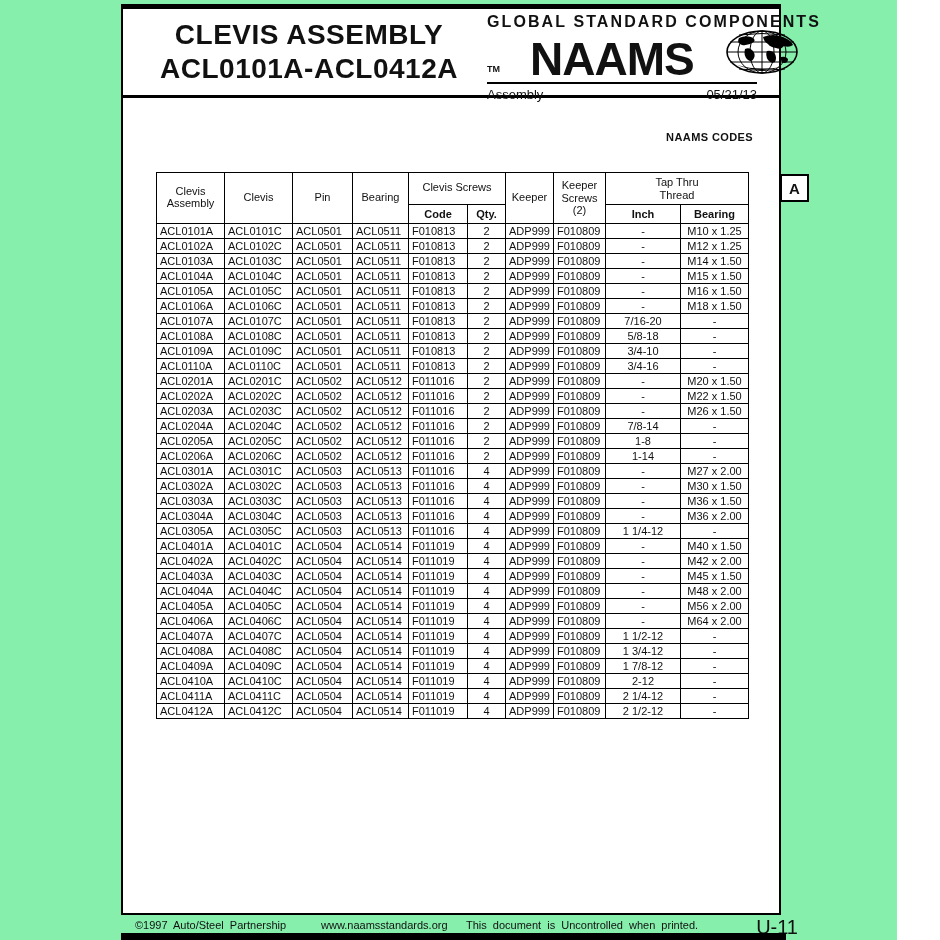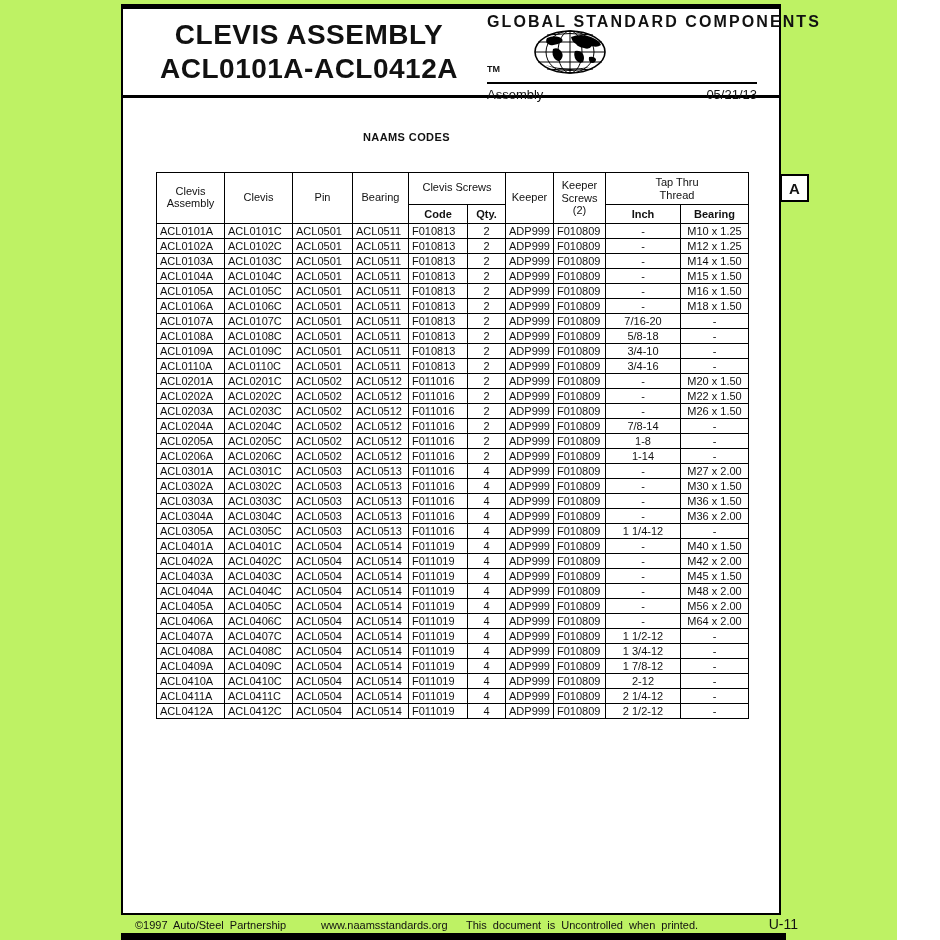--- a/index.html
+++ b/index.html
@@ -1,38 +1,38 @@
 <!DOCTYPE html>
 <html><head>
 <meta charset="utf-8">
 <style>
   * { margin:0; padding:0; box-sizing:border-box; }
   html,body { width:940px; height:940px; background:#ffffff; font-family:"Liberation Sans", sans-serif; color:#111; overflow:hidden; }
-  #canvas { position:relative; width:897px; height:940px; background:#bef264; }
+  #canvas { position:relative; width:897px; height:940px; background:#86efac; }
 
   
   .page-frame { position:absolute; left:121px; top:4px; width:660px; height:911px;
     border-left:2px solid #000; border-right:2px solid #000; border-bottom:2px solid #000; border-top:5px solid #000; background:#fff; }
 
   
   .hdr { position:absolute; left:0; top:0; width:100%; height:89px; border-bottom:3px solid #000; display:flex; }
   .hdr-title { flex:1 1 auto; display:flex; flex-direction:column; justify-content:center; align-items:center; padding-left:8px; }
   .hdr-title .t1, .hdr-title .t2 { font-size:28px; font-weight:bold; line-height:34px; letter-spacing:0.5px; white-space:nowrap; }
   .brand { width:292px; flex:0 0 292px; padding:4px 22px 0 0; display:flex; flex-direction:column; }
   .brand-tagline { font-size:16px; font-weight:bold; letter-spacing:2.1px; white-space:nowrap; }
   .brand-row { display:flex; align-items:flex-end; margin-top:-2px;gap:28px; }
   .brand-tm { font-size:9px; font-weight:bold; margin-right:2px; padding-bottom:7px; }
   .brand-name { font-size:46px; font-weight:bold; letter-spacing:-1px; line-height:44px; }
   .brand-globe { margin-left:3px; margin-bottom:2px; }
   .brand-rule { border-top:2.5px solid #000; margin-top:1px; }
   .brand-sub { display:flex; justify-content:space-between; margin-top:3px; }
   .brand-sub span { font-size:13px; }
 
   
-  .naams-codes { position:absolute; left:240px; top:122px; width:390px; text-align:left;
+  .naams-codes { position:absolute; left:240px; top:122px; width:390px; text-align:right;
     font-size:11px; font-weight:bold; letter-spacing:0.4px; }
 
   
   .zone-a { position:absolute; left:780px; top:174px; width:29px; height:28px; background:#fff;
     border:2px solid #000; display:flex; align-items:center; justify-content:center;
     font-size:15px; font-weight:bold; z-index:5; }
 
   
   table.codes { position:absolute; left:156px; top:172px; border-collapse:collapse; table-layout:fixed;
     width:592px; font-size:11px; background:#fff; }
@@ -45,39 +45,40 @@
   table.codes tbody td { height:14.9px; line-height:14px; text-align:left; padding-left:3px; }
   table.codes tbody td:nth-child(6),
   table.codes tbody td:nth-child(9),
   table.codes tbody td:nth-child(10) { text-align:center; padding-left:0; }
 
   
   .footer { position:absolute; left:121px; top:919px; width:665px; height:16px; font-size:11px;margin-left:12px; }
   .footer .f-copy   { position:absolute; left:2px;  top:0; word-spacing:3px; }
   .footer .f-site   { position:absolute; left:188px; top:0; }
   .footer .f-notice { position:absolute; left:333px; top:0; word-spacing:3px; }
-  .footer .f-page   { position:absolute; right:0;  top:-3px; font-size:14px; }
+  .footer .f-page   { position:absolute; right:0;  top:-3px; font-size:20px; }
   .bottom-bar { position:absolute; left:121px; top:933px; width:665px; height:7px; background:#000; }
 </style>
 </head>
 <body>
 
 <div id="canvas">
 
   <div class="page-frame">
 
     <div class="hdr">
       <div class="hdr-title">
         <div class="t1">CLEVIS ASSEMBLY</div>
         <div class="t2">ACL0101A-ACL0412A</div>
       </div>
       <div class="brand">
         <div class="brand-tagline">GLOBAL STANDARD COMPONENTS</div>
         <div class="brand-row">
           <span class="brand-tm">TM</span>
+          <span class="brand-name">NAAMS</span>
           <span class="brand-globe">
             <svg width="74" height="46" viewBox="0 0 74 46">
               <ellipse cx="37" cy="23" rx="35" ry="21" fill="none" stroke="#000" stroke-width="1.6"></ellipse>
               <line x1="2" y1="23" x2="72" y2="23" stroke="#000" stroke-width="1"></line>
               <path d="M5,13 H69 M5,33 H69 M14,6 Q37,3 60,6 M14,40 Q37,43 60,40" fill="none" stroke="#000" stroke-width="1"></path>
               <ellipse cx="37" cy="23" rx="24" ry="21" fill="none" stroke="#000" stroke-width="1"></ellipse>
               <ellipse cx="37" cy="23" rx="12" ry="21" fill="none" stroke="#000" stroke-width="1"></ellipse>
               <line x1="37" y1="2" x2="37" y2="44" stroke="#000" stroke-width="1"></line>
               <path d="M14,9 q6,-3 12,-1 q5,2 3,5 q-6,4 -12,3 q-6,-2 -3,-7 Z" fill="#000"></path>
               <path d="M20,20 q4,-2 7,1 q4,4 2,8 q-2,5 -6,2 q-5,-4 -3,-11 Z" fill="#000"></path>

